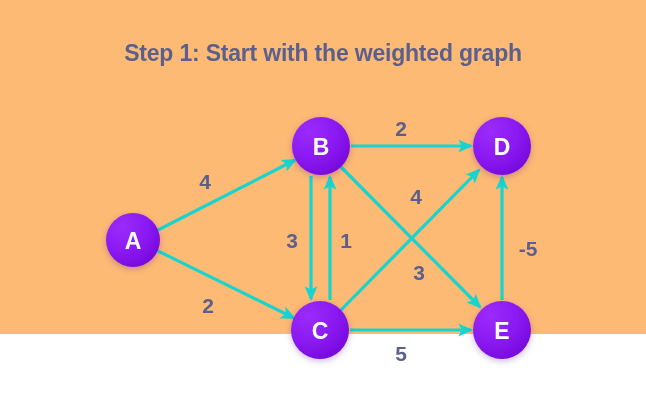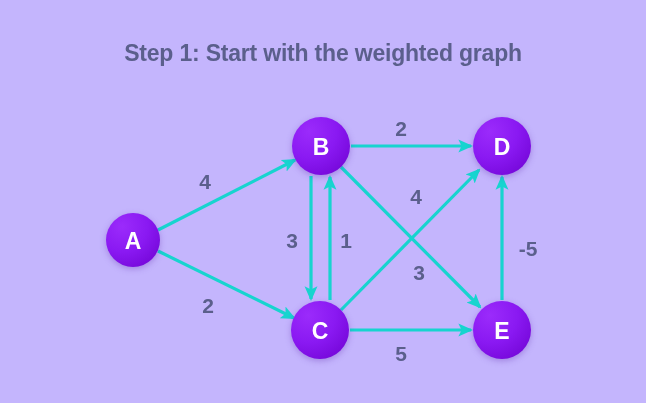--- a/index.html
+++ b/index.html
@@ -9,22 +9,22 @@
   body {
     width: 646px;
     height: 403px;
     background: #ffffff;
     font-family: "Liberation Sans", sans-serif;
     overflow: hidden;
   }
   #stage {
     position: relative;
     width: 646px;
-    height: 403px;
-    background: #c4b5fd;
+    height: 334px;
+    background: #fdba74;
   }
   #page-title {
     position: absolute;
     left: 0;
     top: 40px;
     width: 646px;
     text-align: center;
     font-size: 23px;
     font-weight: bold;
     color: #5b5f8c;

